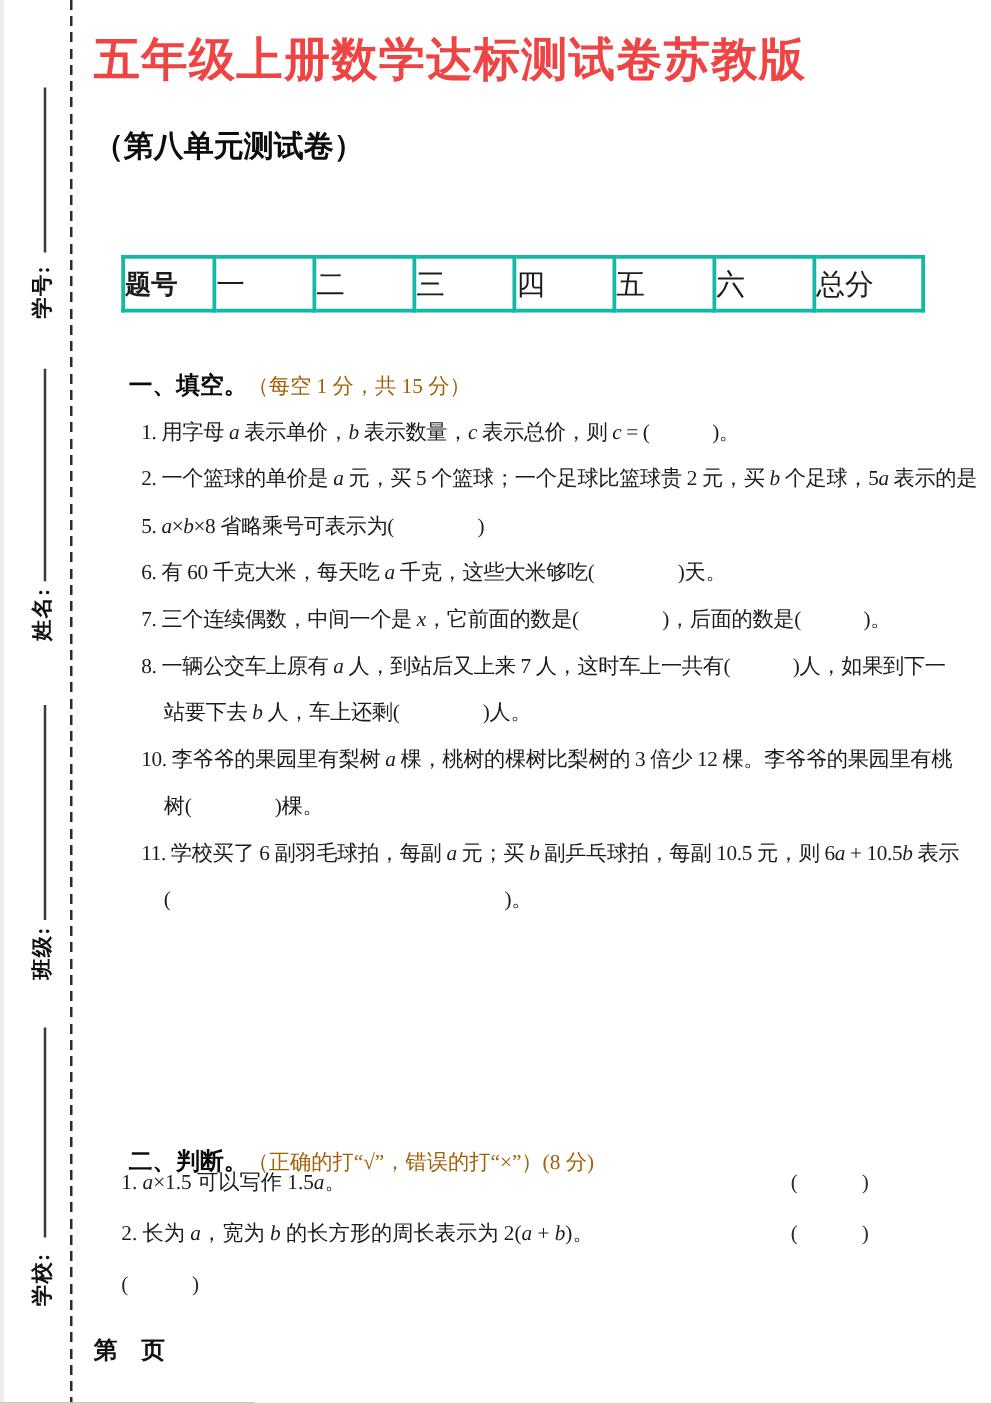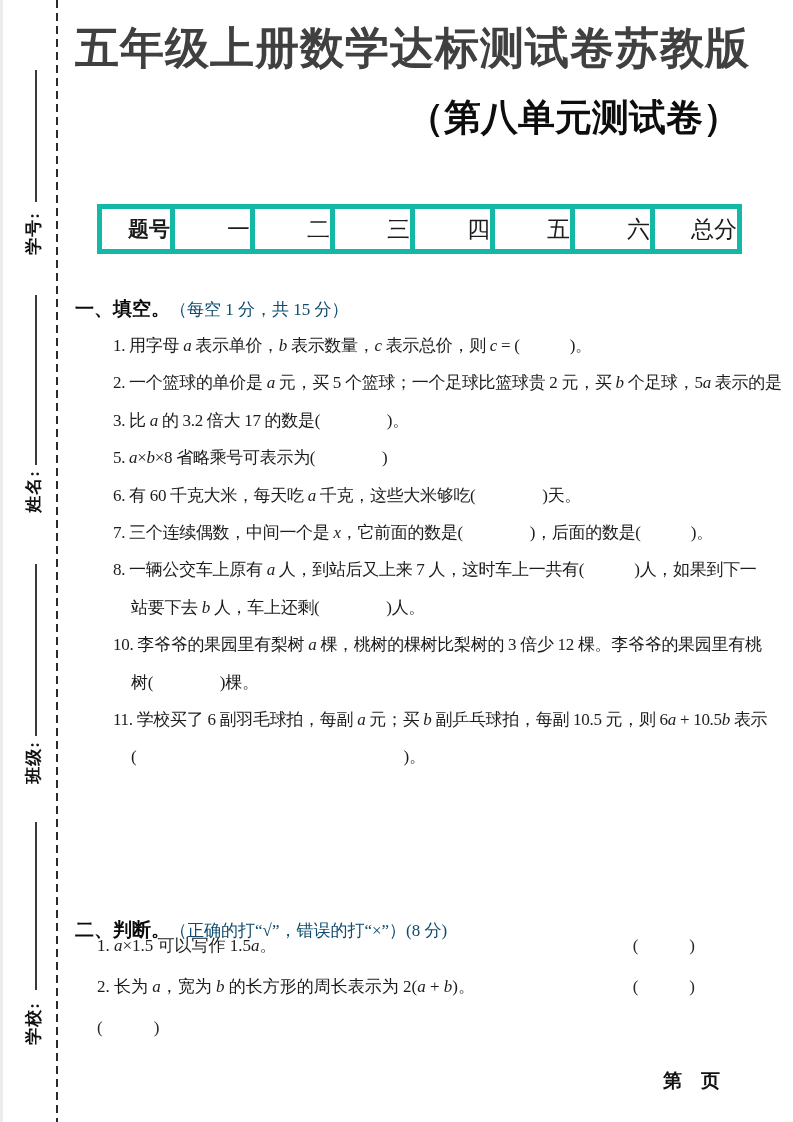--- a/index.html
+++ b/index.html
@@ -20,59 +20,59 @@
   .m-label{
     position:absolute;left:8px;width:50px;display:flex;align-items:center;justify-content:center;
   }
   .m-label span{
     display:block;transform:rotate(-90deg);white-space:nowrap;
     font-size:17px;font-weight:600;letter-spacing:1px;color:#111;
   }
   
   .content{position:absolute;left:75px;top:0;width:690px;height:1122px;}
   .title{
-    position:absolute;top:18px;left:0;width:665px;text-align:right;
+    position:absolute;top:18px;left:0;width:665px;text-align:left;
     font-family:"Liberation Sans","DejaVu Sans",sans-serif;font-weight:bold;
-    font-size:44px;line-height:60px;color:#404040;letter-spacing:1px;white-space:nowrap;
+    font-size:37px;line-height:60px;color:#ef4444;letter-spacing:1px;white-space:nowrap;
   }
   .subtitle{
-    position:absolute;top:94px;left:0;width:665px;text-align:right;
+    position:absolute;top:94px;left:0;width:665px;text-align:left;
     font-family:"Liberation Sans","DejaVu Sans",sans-serif;font-weight:bold;
-    font-size:37px;line-height:48px;color:#0d0d0d;white-space:nowrap;
+    font-size:24px;line-height:48px;color:#0d0d0d;white-space:nowrap;
   }
   table.score{
     position:absolute;top:204px;left:22px;border-collapse:collapse;table-layout:fixed;
     width:640px;
   }
   table.score td{
-    border:5px solid #14b8a6;height:40px;text-align:right;vertical-align:middle;
+    border:3px solid #14b8a6;height:40px;text-align:left;vertical-align:middle;
     font-size:23px;padding:0;
   }
   table.score tr td:first-child{
     font-family:"Liberation Sans","DejaVu Sans",sans-serif;font-weight:bold;font-size:21px;
   }
   table.score{border:2px solid #222;}
   .sec-header{position:absolute;left:0;white-space:nowrap;line-height:28px;}
   .sec-header .h{
     font-family:"Liberation Sans","DejaVu Sans",sans-serif;font-weight:bold;
-    font-size:19px;color:#0b0b0b;
+    font-size:19px;color:#0b0b0b;margin-left:28px;
   }
-  .sec-header .n{font-size:17px;color:#0c4a6e;}
+  .sec-header .n{font-size:17px;color:#a16207;}
   .q-lines{position:absolute;left:16px;top:327px;width:690px;}
   .q-lines .line{
     line-height:37.4px;font-size:17px;white-space:nowrap;letter-spacing:-0.3px;
     padding-left:22px;
   }
   .q-lines .line.cont{padding-left:40px;}
   .j-items{position:absolute;left:0;top:925px;width:620px;padding-left:22px;box-sizing:border-box;}
   .j-row{display:flex;justify-content:space-between;line-height:41px;font-size:17px;white-space:nowrap;gap:30px;}
   .j-row .blank{color:#2a2a2a;}
   i{font-style:italic;}
   .footer{
-    position:absolute;top:1066px;left:0;width:645px;text-align:right;
+    position:absolute;top:1066px;left:0;width:645px;text-align:left;
     font-family:"Liberation Sans","DejaVu Sans",sans-serif;font-weight:bold;
     font-size:19px;line-height:30px;color:#111;
   }
 </style>
 </head>
 <body>
 
 <div class="page">
   <div class="scan-edge"></div>
   <div class="tear-line"></div>
@@ -126,21 +126,20 @@
     </tbody>
       </table>
 
     <div class="sec-header" style="top:295px;">
       <span class="h">一、填空。</span><span class="n">（每空 1 分，共 15 分）</span>
     </div>
 
     <div class="q-lines">
       <div class="line">1. 用字母 <i>a</i> 表示单价，<i>b</i> 表示数量，<i>c</i> 表示总价，则 <i>c</i> = (　　　)。</div>
       <div class="line">2. 一个篮球的单价是 <i>a</i> 元，买 5 个篮球；一个足球比篮球贵 2 元，买 <i>b</i> 个足球，5<i>a</i> 表示的是</div>
-      <div class="line">3. 比 <i>a</i> 的 3.2 倍大 17 的数是(　　　　)。</div>
       <div class="line">5. <i>a</i>×<i>b</i>×8 省略乘号可表示为(　　　　)</div>
       <div class="line">6. 有 60 千克大米，每天吃 <i>a</i> 千克，这些大米够吃(　　　　)天。</div>
       <div class="line">7. 三个连续偶数，中间一个是 <i>x</i>，它前面的数是(　　　　)，后面的数是(　　　)。</div>
       <div class="line">8. 一辆公交车上原有 <i>a</i> 人，到站后又上来 7 人，这时车上一共有(　　　)人，如果到下一</div>
       <div class="line cont">站要下去 <i>b</i> 人，车上还剩(　　　　)人。</div>
       <div class="line">10. 李爷爷的果园里有梨树 <i>a</i> 棵，桃树的棵树比梨树的 3 倍少 12 棵。李爷爷的果园里有桃</div>
       <div class="line cont">树(　　　　)棵。</div>
       <div class="line">11. 学校买了 6 副羽毛球拍，每副 <i>a</i> 元；买 <i>b</i> 副乒乓球拍，每副 10.5 元，则 6<i>a</i> + 10.5<i>b</i> 表示</div>
       <div class="line cont">(　　　　　　　　　　　　　　　　)。</div>
     </div>

